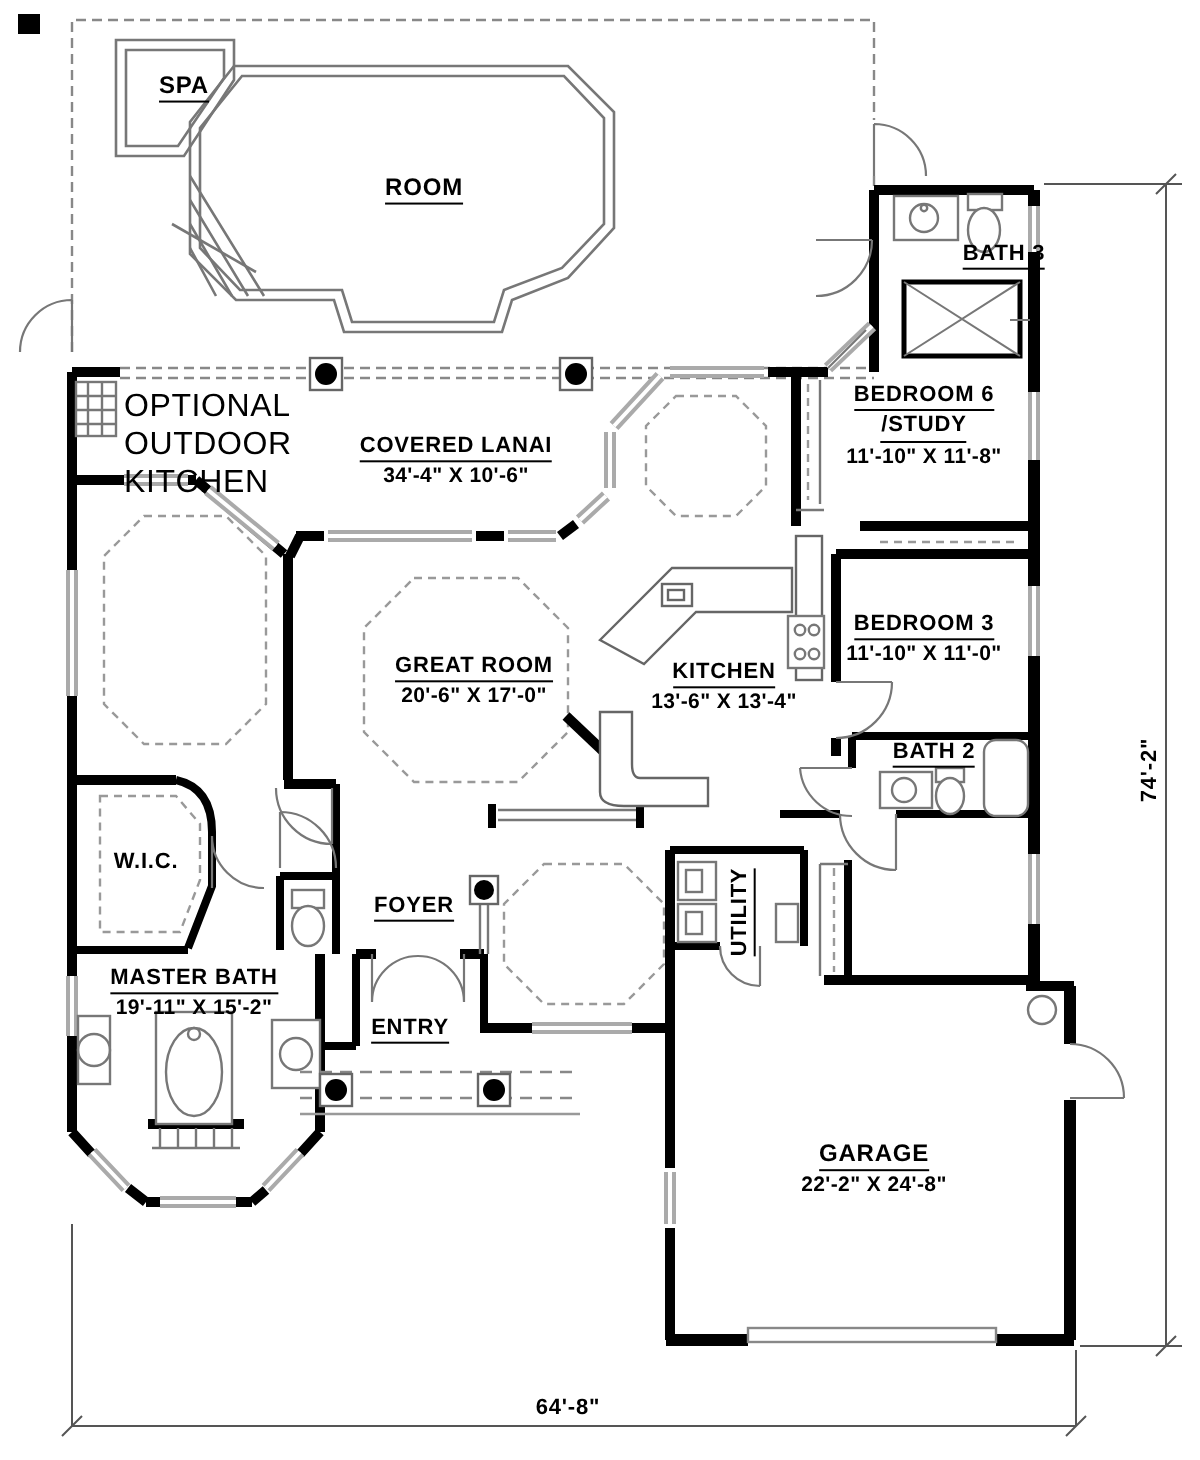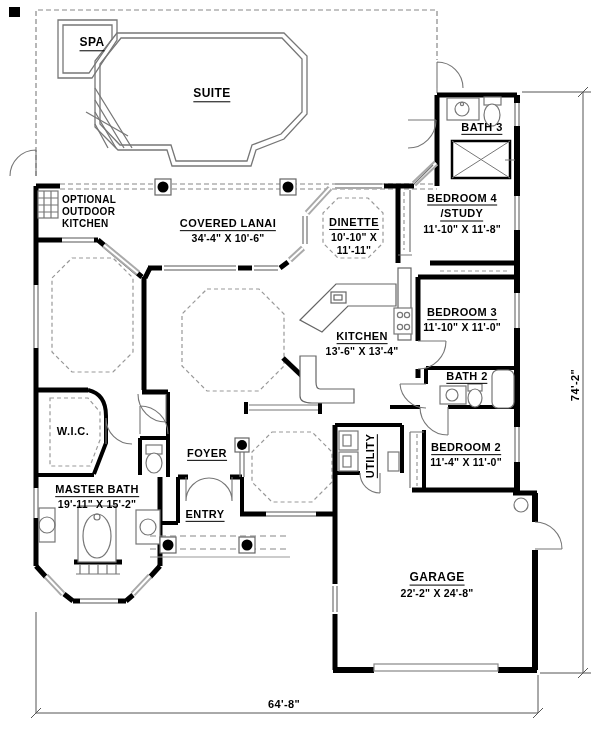--- a/index.html
+++ b/index.html
@@ -8,21 +8,21 @@
   .stage svg{position:absolute;left:0;top:0;}
   .lbl{position:absolute;display:flex;flex-direction:column;align-items:center;gap:1px;
        transform:translate(-50%,-50%);color:#000;text-align:center;white-space:pre-line;
        pointer-events:none;}
   .rn{font-size:11px;font-weight:bold;letter-spacing:.4px;line-height:1.12;}
   .rn.big{font-size:12px;}
   .rd{font-size:10.5px;font-weight:bold;letter-spacing:.2px;line-height:1.18;}
   .u{border-bottom:1.6px solid #000;padding-bottom:1px;}
   .lbl.left{transform:none;align-items:flex-start;text-align:left;}
   .lbl.rot{transform:translate(-50%,-50%) rotate(-90deg);}
-  .sm{font-size:10px;font-weight:bold;line-height:1.2;letter-spacing:.3px;}
+  .sm{font-size:16px;font-weight:normal;line-height:1.2;letter-spacing:.3px;}
 </style>
 </head>
 <body>
 
 <div class="stage">
 
 <svg width="600" height="730" viewBox="0 0 600 730" aria-hidden="true">
 
   <rect x="9" y="7" width="11" height="10" fill="#000"></rect>
 
@@ -239,59 +239,54 @@
     <path d="M578,97 L588,87 M578,678 L588,668"></path>
     <path d="M36,713 L538,713 M36,612 L36,713 M538,675 L538,713"></path>
     <path d="M31,718 L41,708 M533,718 L543,708"></path>
   </g>
 </svg>
 
   <div class="lbl" style="left:92px;top:44px">
     <span class="rn big u">SPA</span>
   </div>
   <div class="lbl" style="left:212px;top:95px">
-    <span class="rn big u">SUITE</span>
+    <span class="rn big u">ROOM</span>
   </div>
   <div class="lbl left" style="left:62px;top:194px">
     <span class="sm">OPTIONAL
 OUTDOOR
 KITCHEN</span>
   </div>
   <div class="lbl" style="left:228px;top:231px">
     <span class="rn u">COVERED LANAI</span>
     <span class="rd">34'-4" X 10'-6"</span>
   </div>
-  <div class="lbl" style="left:354px;top:236px">
-    <span class="rn u">DINETTE</span>
-    <span class="rd">10'-10" X
-11'-11"</span>
+  <div class="lbl" style="left:237px;top:341px">
+    <span class="rn u">GREAT ROOM</span>
+    <span class="rd">20'-6" X 17'-0"</span>
   </div>
   <div class="lbl" style="left:362px;top:344px">
     <span class="rn u">KITCHEN</span>
     <span class="rd">13'-6" X 13'-4"</span>
   </div>
-  <div class="lbl" style="left:482px;top:128px">
+  <div class="lbl" style="left:502px;top:128px">
     <span class="rn u">BATH 3</span>
   </div>
   <div class="lbl" style="left:462px;top:213px">
-    <span class="rn u">BEDROOM 4</span>
+    <span class="rn u">BEDROOM 6</span>
     <span class="rn u">/STUDY</span>
     <span class="rd">11'-10" X 11'-8"</span>
   </div>
   <div class="lbl" style="left:462px;top:320px">
     <span class="rn u">BEDROOM 3</span>
     <span class="rd">11'-10" X 11'-0"</span>
   </div>
   <div class="lbl" style="left:467px;top:377px">
     <span class="rn u">BATH 2</span>
   </div>
-  <div class="lbl" style="left:466px;top:455px">
-    <span class="rn u">BEDROOM 2</span>
-    <span class="rd">11'-4" X 11'-0"</span>
-  </div>
   <div class="lbl" style="left:73px;top:431px">
     <span class="rn">W.I.C.</span>
   </div>
   <div class="lbl" style="left:97px;top:497px">
     <span class="rn u">MASTER BATH</span>
     <span class="rd">19'-11" X 15'-2"</span>
   </div>
   <div class="lbl" style="left:207px;top:454px">
     <span class="rn u">FOYER</span>
   </div>

